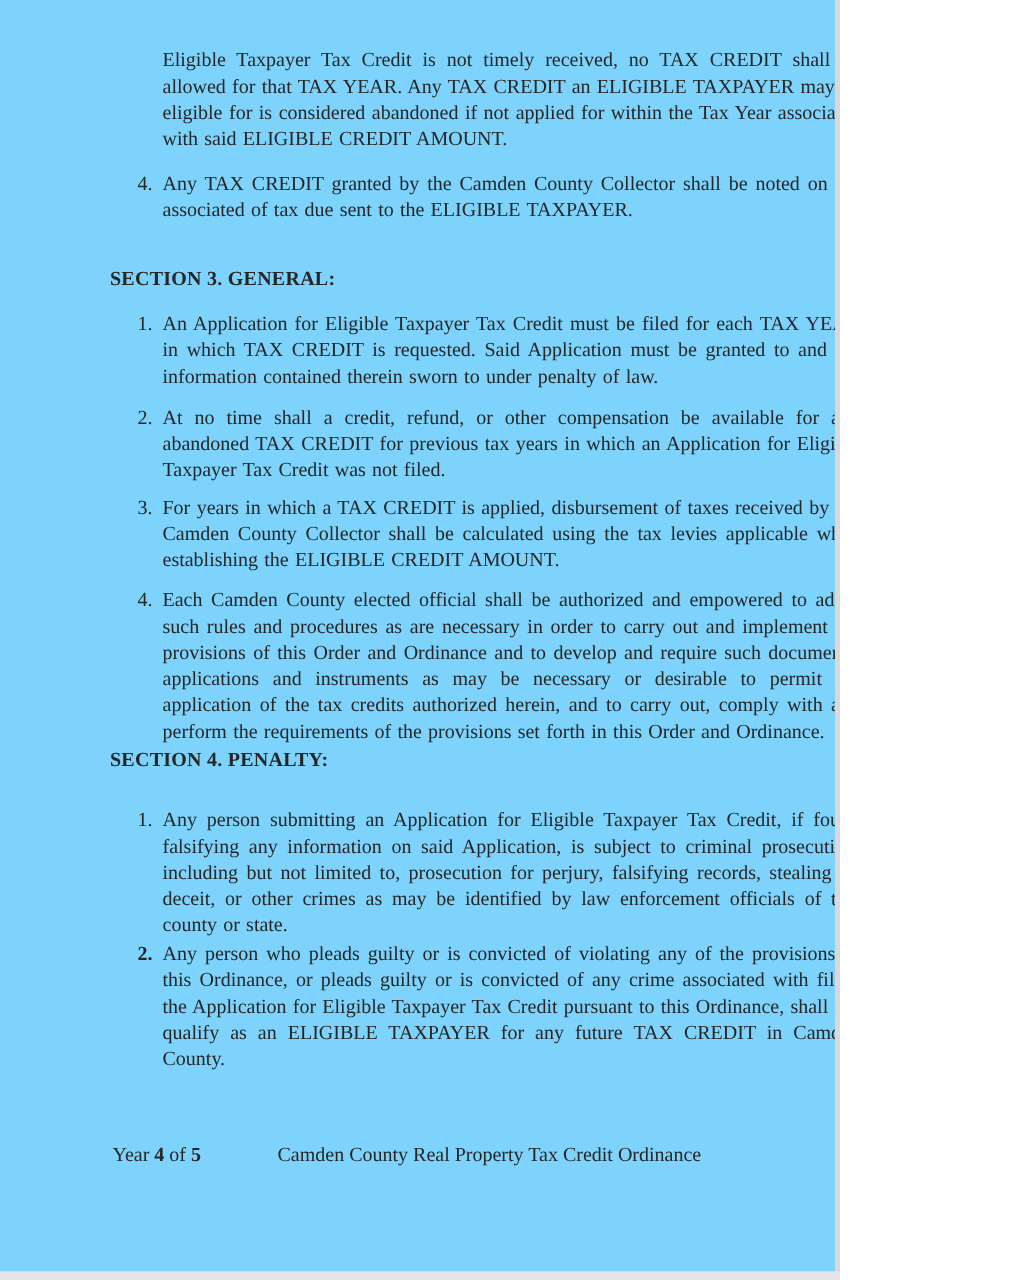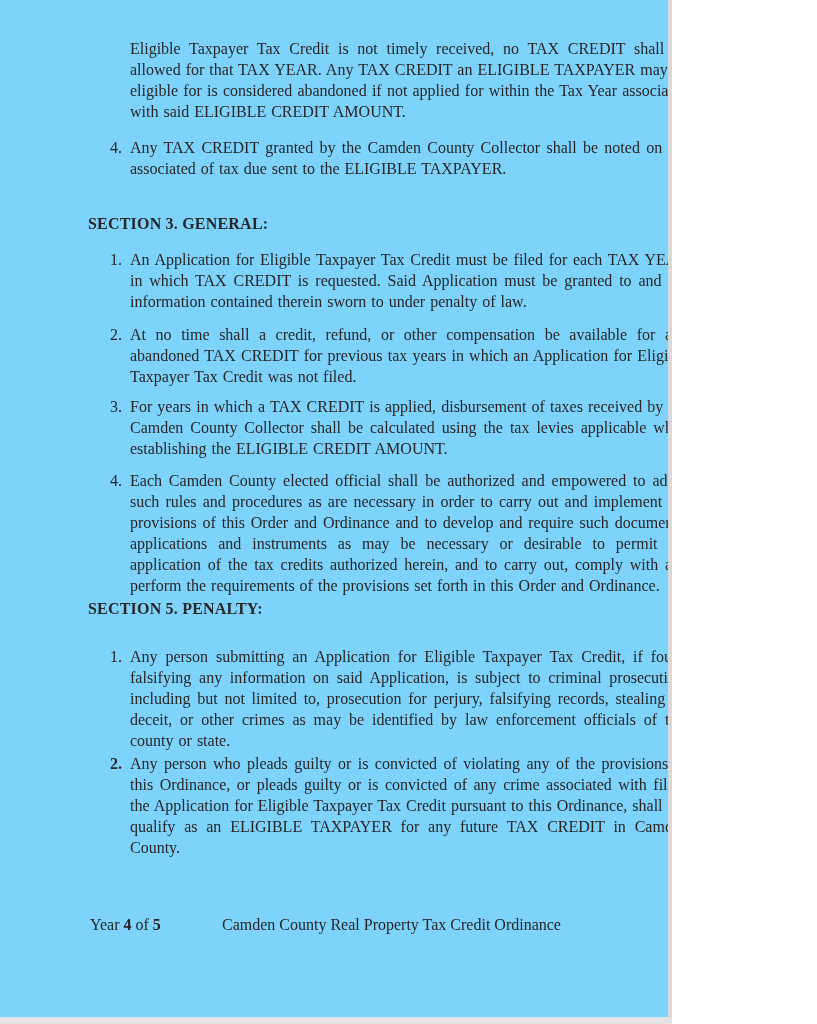--- a/index.html
+++ b/index.html
@@ -129,21 +129,21 @@
   <div class="item" style="top:396px">
     <span class="num">3.</span>
     <div class="itext">For years in which a TAX CREDIT is applied, disbursement of taxes received by the Camden County Collector shall be calculated using the tax levies applicable when establishing the ELIGIBLE CREDIT AMOUNT.</div>
   </div>
 
   <div class="item" style="top:470px">
     <span class="num">4.</span>
     <div class="itext">Each Camden County elected official shall be authorized and empowered to adopt such rules and procedures as are necessary in order to carry out and implement the provisions of this Order and Ordinance and to develop and require such documents, applications and instruments as may be necessary or desirable to permit the application of the tax credits authorized herein, and to carry out, comply with and perform the requirements of the provisions set forth in this Order and Ordinance.</div>
   </div>
 
-  <h2 class="heading" style="top:600px">SECTION 5. PENALTY:</h2>
+  <h2 class="heading" style="top:600px">SECTION 4. PENALTY:</h2>
 
   <div class="item" style="top:646px">
     <span class="num">1.</span>
     <div class="itext">Any person submitting an Application for Eligible Taxpayer Tax Credit,  if found falsifying any information on said Application, is subject to criminal prosecution, including but not limited to, prosecution for perjury, falsifying records, stealing by deceit, or other crimes as may be identified by law enforcement officials of this county or state.</div>
   </div>
 
   <div class="item" style="top:753px">
     <span class="num bold">2.</span>
     <div class="itext">Any person who pleads guilty or is convicted of violating any of the provisions of this Ordinance, or pleads guilty or is convicted of any crime associated with filing the Application for Eligible Taxpayer Tax Credit pursuant to this Ordinance, shall not qualify as an ELIGIBLE TAXPAYER for any future TAX CREDIT in Camden County.</div>
   </div>

